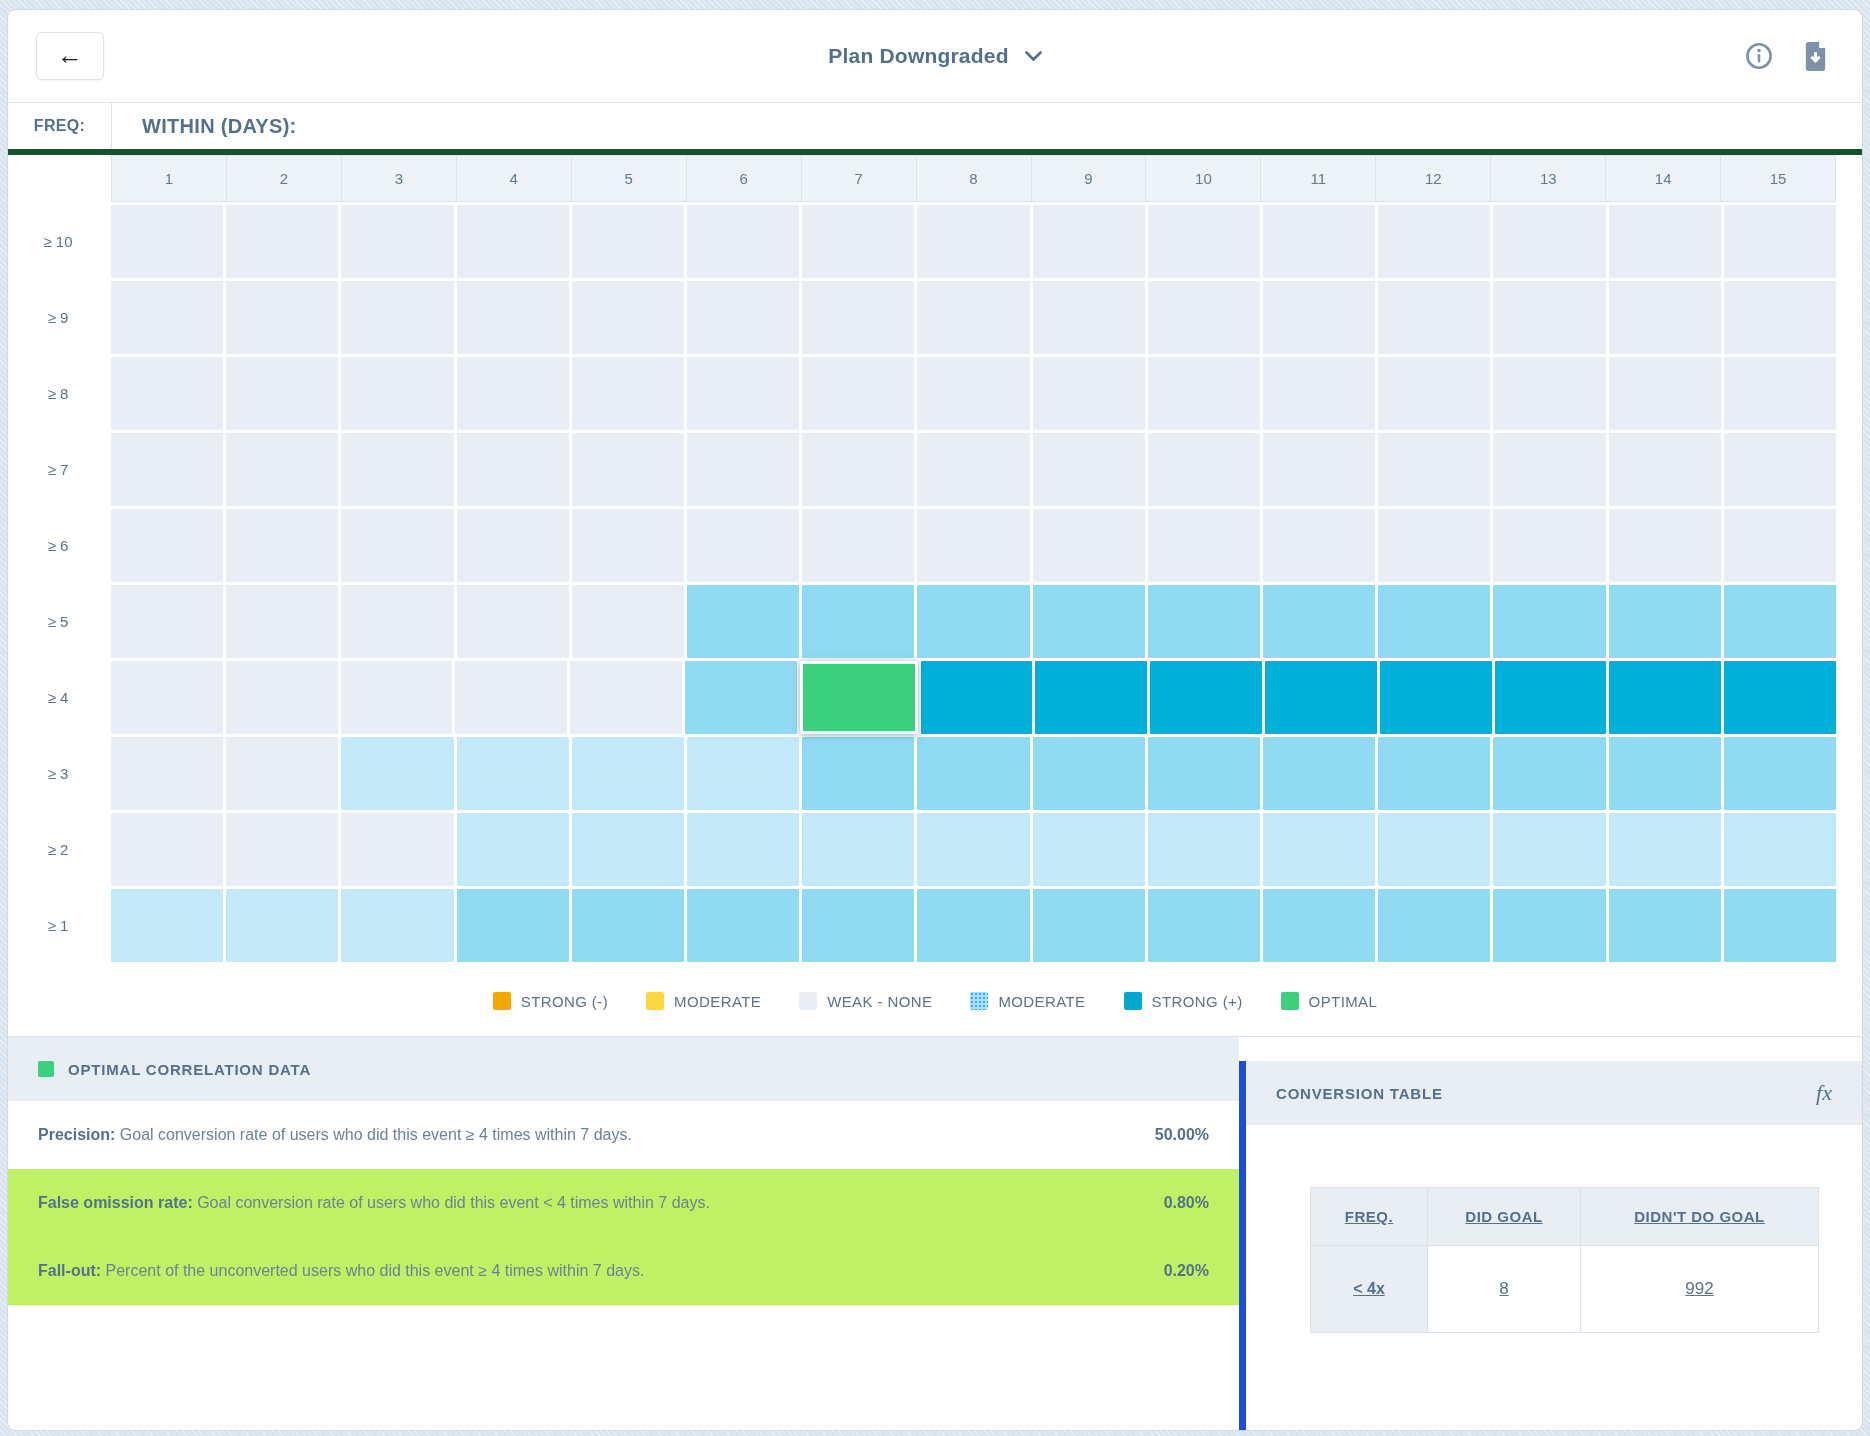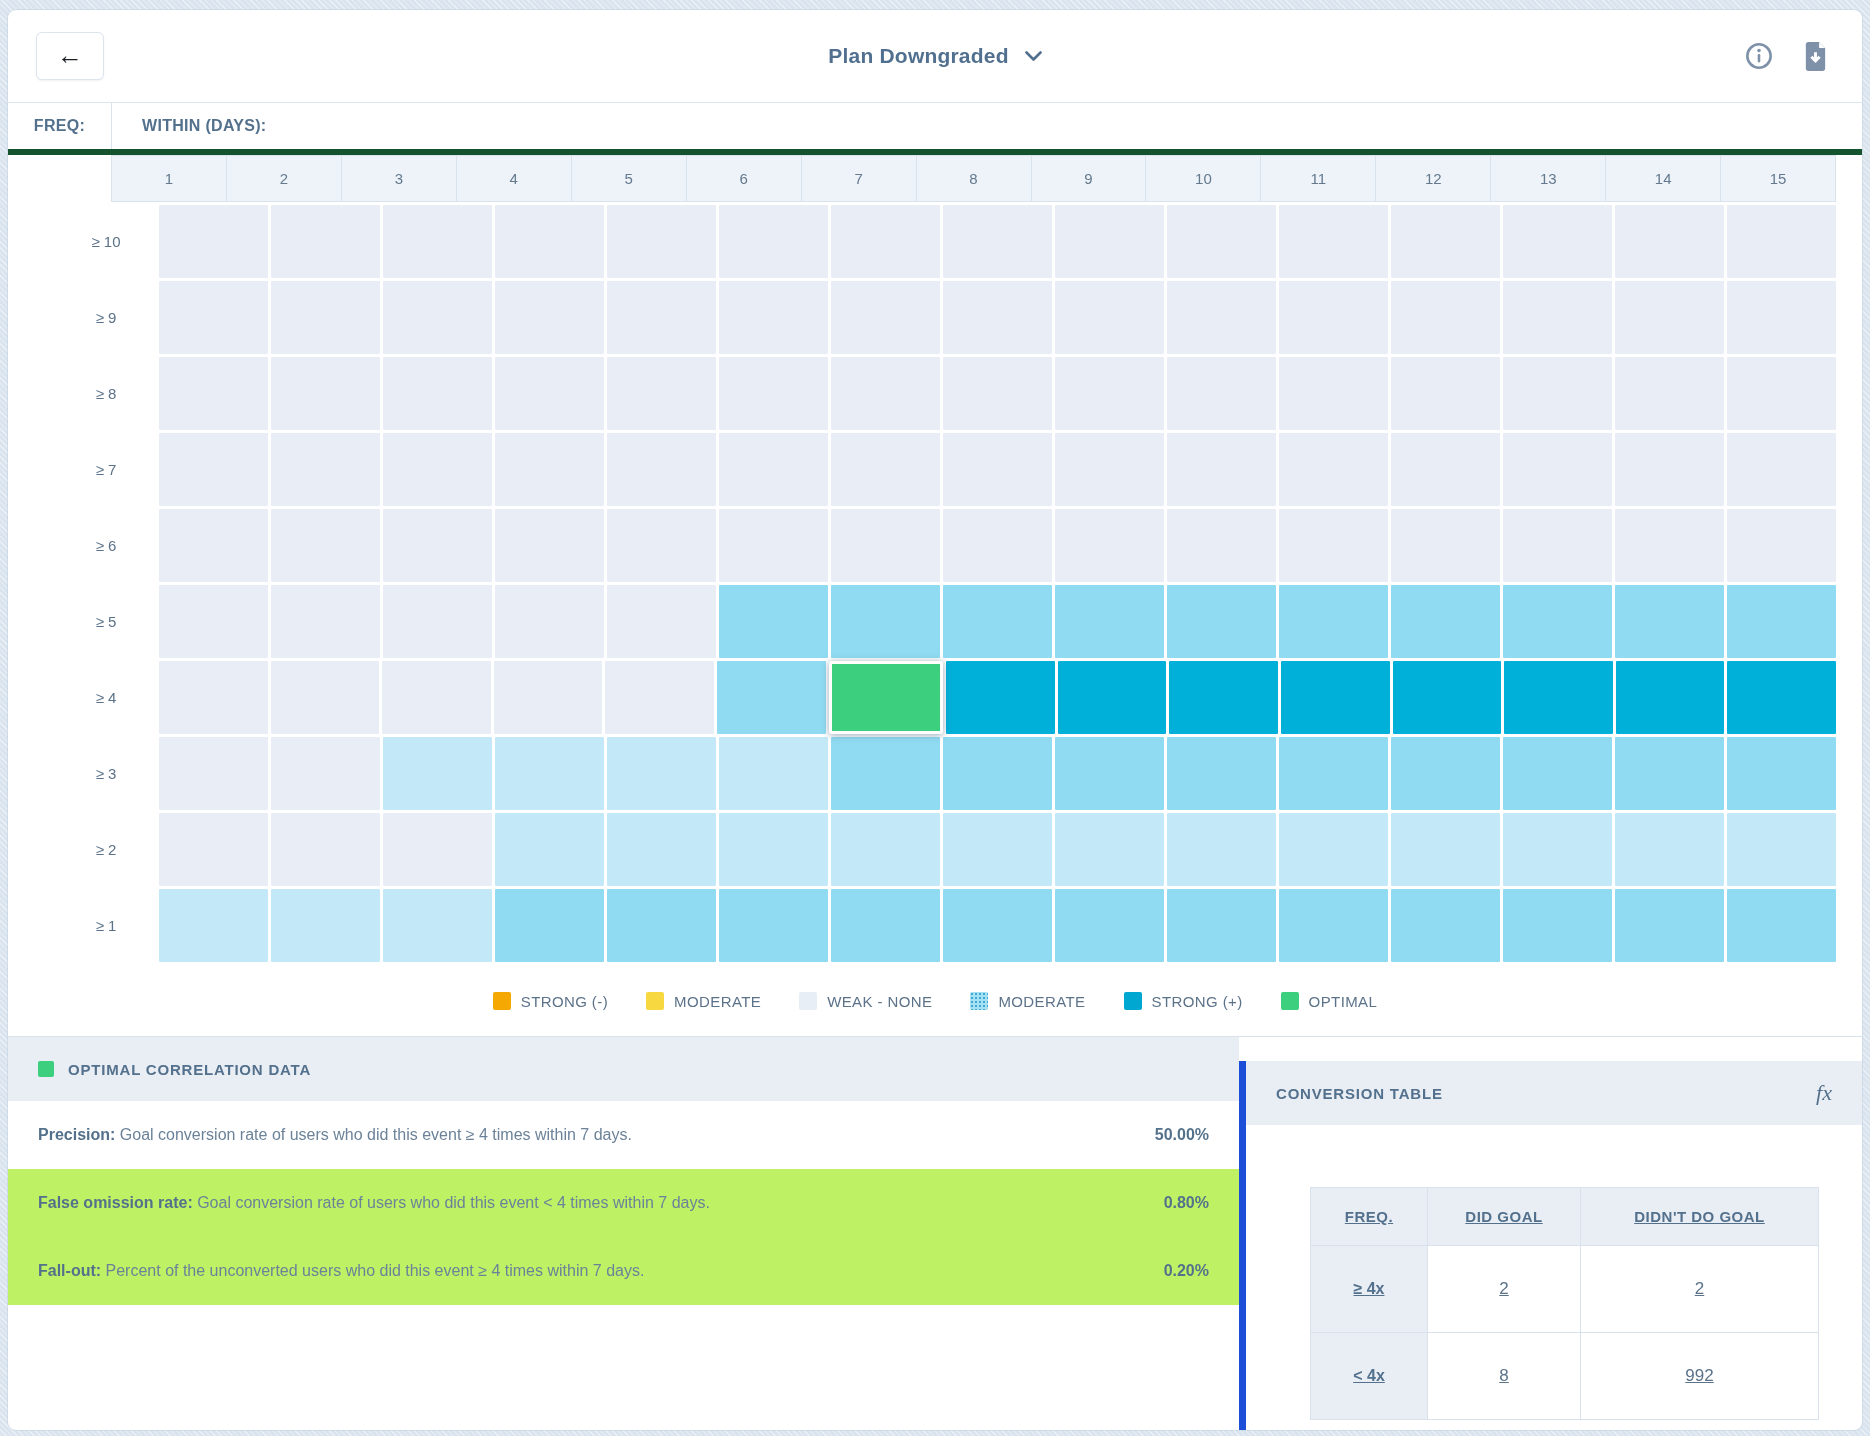--- a/index.html
+++ b/index.html
@@ -63,21 +63,21 @@
   }
   .freq-cell {
     width: 103px; flex: none;
     display: flex; align-items: center; justify-content: center;
     border-right: 1px solid #d9e3ed;
     font-size: 16px; font-weight: bold; color: #53708c; letter-spacing: 0.3px;
   }
   .within-cell {
     display: flex; align-items: center;
     padding-left: 30px;
-    font-size: 16px; font-weight: bold; color: #53708c; letter-spacing: 0.3px;
+    font-size: 20px; font-weight: bold; color: #53708c; letter-spacing: 0.3px;
   }
 
   
   .colheader-row { height: 47px; flex: none; display: flex; padding-right: 26px; }
   .colheader-spacer { width: 103px; flex: none; border-right: 1px solid #d9e3ed; }
   .colhead {
     flex: 1;
     background: #edf3f8;
     border-top: 1px solid #d9e3ed;
     border-bottom: 1px solid #d9e3ed;
@@ -89,21 +89,21 @@
   
   .grid-body {
     flex: none;
     display: flex; flex-direction: column; gap: 3px;
     padding: 3px 26px 4px 0;
   }
   .grid-row { display: flex; gap: 3px; height: 73px; }
   .row-label {
     width: 100px; flex: none;
     display: flex; align-items: center; justify-content: center;
-    font-size: 15px; color: #5b7289; padding-left: 48px;
+    font-size: 15px; color: #5b7289;
   }
   .cell { flex: 1; border-radius: 1px; }
   .cell-selected {
     border: 3px solid #ffffff;
     border-radius: 3px;
     box-shadow: 0 1px 7px rgba(60,95,125,0.55);
     position: relative;
     z-index: 2;
   }
 
@@ -483,25 +483,20 @@
             </colgroup>
           <thead>
               <tr id="conv-head-row">
                 <th>FREQ.</th>
                 <th>DID GOAL</th>
                 <th>DIDN'T DO GOAL</th>
               </tr>
             </thead>
           <tbody id="conv-body">
               <tr>
-                <td class="freq-col">≥ 4x</td>
-                <td>2</td>
-                <td>2</td>
-              </tr>
-              <tr>
                 <td class="freq-col">&lt; 4x</td>
                 <td>8</td>
                 <td>992</td>
               </tr>
             </tbody>
         </table>
       </div>
     </div>
 
   </div>

